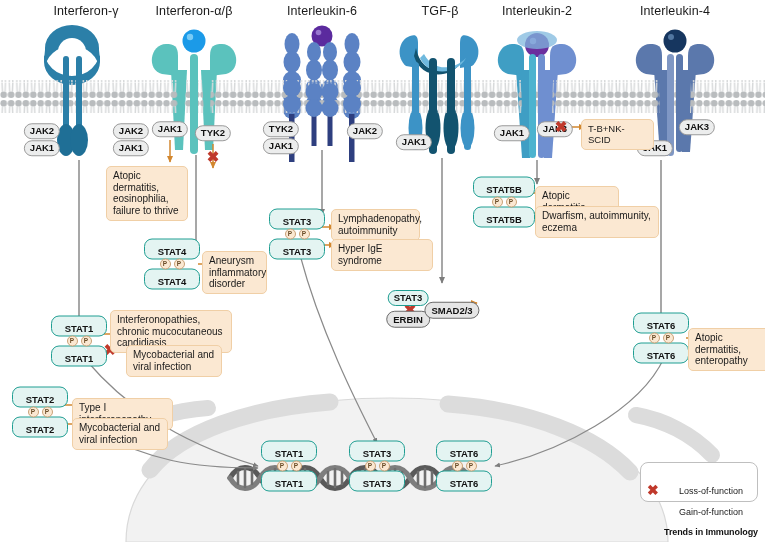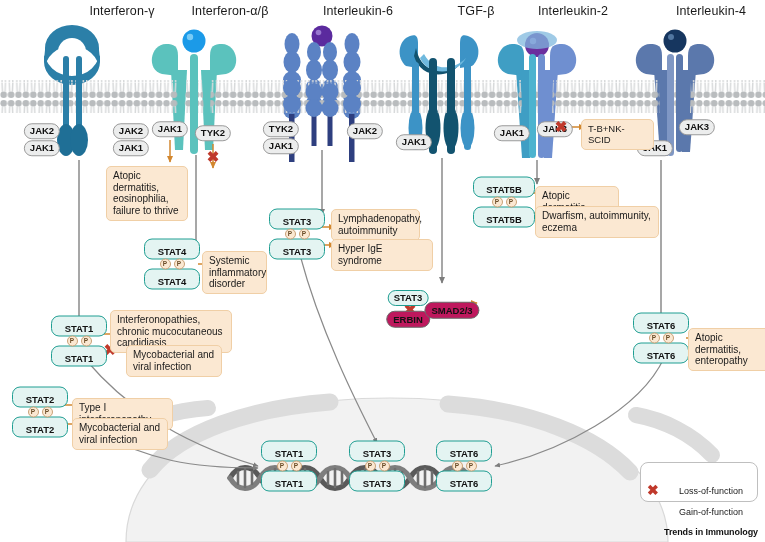--- a/index.html
+++ b/index.html
@@ -15,21 +15,20 @@
   #stage { position:absolute; left:0; top:0; width:765px; height:542px; }
   #svgroot { position:absolute; left:0; top:0; }
 
   .col-title{
     position:absolute;
     font-size:12.5px;
     color:#1a1a1a;
     white-space:nowrap;
     transform:translateX(-50%);
     letter-spacing:.1px;
-    margin-left:36px;
   }
 
   
   .pill{
     position:absolute;
     background:#eceded;
     border:1px solid #9a9a9a;
     border-radius:9px;
     font-size:9.5px;
     font-weight:bold;
@@ -86,21 +85,21 @@
     width:11px;height:11px;border-radius:50%;
     background:#fbe8d2;border:1.1px solid #caa277;
     font-size:6.5px;font-weight:bold;color:#6b4d28;
     display:flex;align-items:center;justify-content:center;
     line-height:1;
   }
 
   
   .gpill{
     position:absolute;
-    background:#be185d;
+    background:#e5e5e5;
     border:1.3px solid #6b6b6b;
     border-radius:9px;
     font-size:9.5px;font-weight:bold;color:#111;
     padding:1.5px 6px 2px 6px;
     line-height:11px;white-space:nowrap;
     transform:translate(-50%,-50%);
   }
   .tpill{
     position:absolute;
     background:#e4f4f2;
@@ -494,21 +493,21 @@
   </div>
 
   <div class="tpill" style="left:408px;top:298px">STAT3</div>
   <div class="gpill" style="left:408px;top:319px">ERBIN</div>
   <div class="gpill" style="left:452px;top:310px">SMAD2/3</div>
 
   <div class="callout" style="left:106px;top:166px;width:82px">Atopic
 dermatitis,
 eosinophilia,
 failure to thrive</div>
-  <div class="callout" style="left:202px;top:251px;width:65px">Systemic
+  <div class="callout" style="left:202px;top:251px;width:65px">Aneurysm
 inflammatory
 disorder</div>
   <div class="callout" style="left:110px;top:310px;width:122px">Interferonopathies,
 chronic mucocutaneous
 candidiasis</div>
   <div class="callout" style="left:126px;top:345px;width:96px">Mycobacterial and
 viral infection</div>
   <div class="callout" style="left:72px;top:398px;width:101px">Type I interferonopathy</div>
   <div class="callout" style="left:72px;top:418px;width:96px">Mycobacterial and
 viral infection</div>

